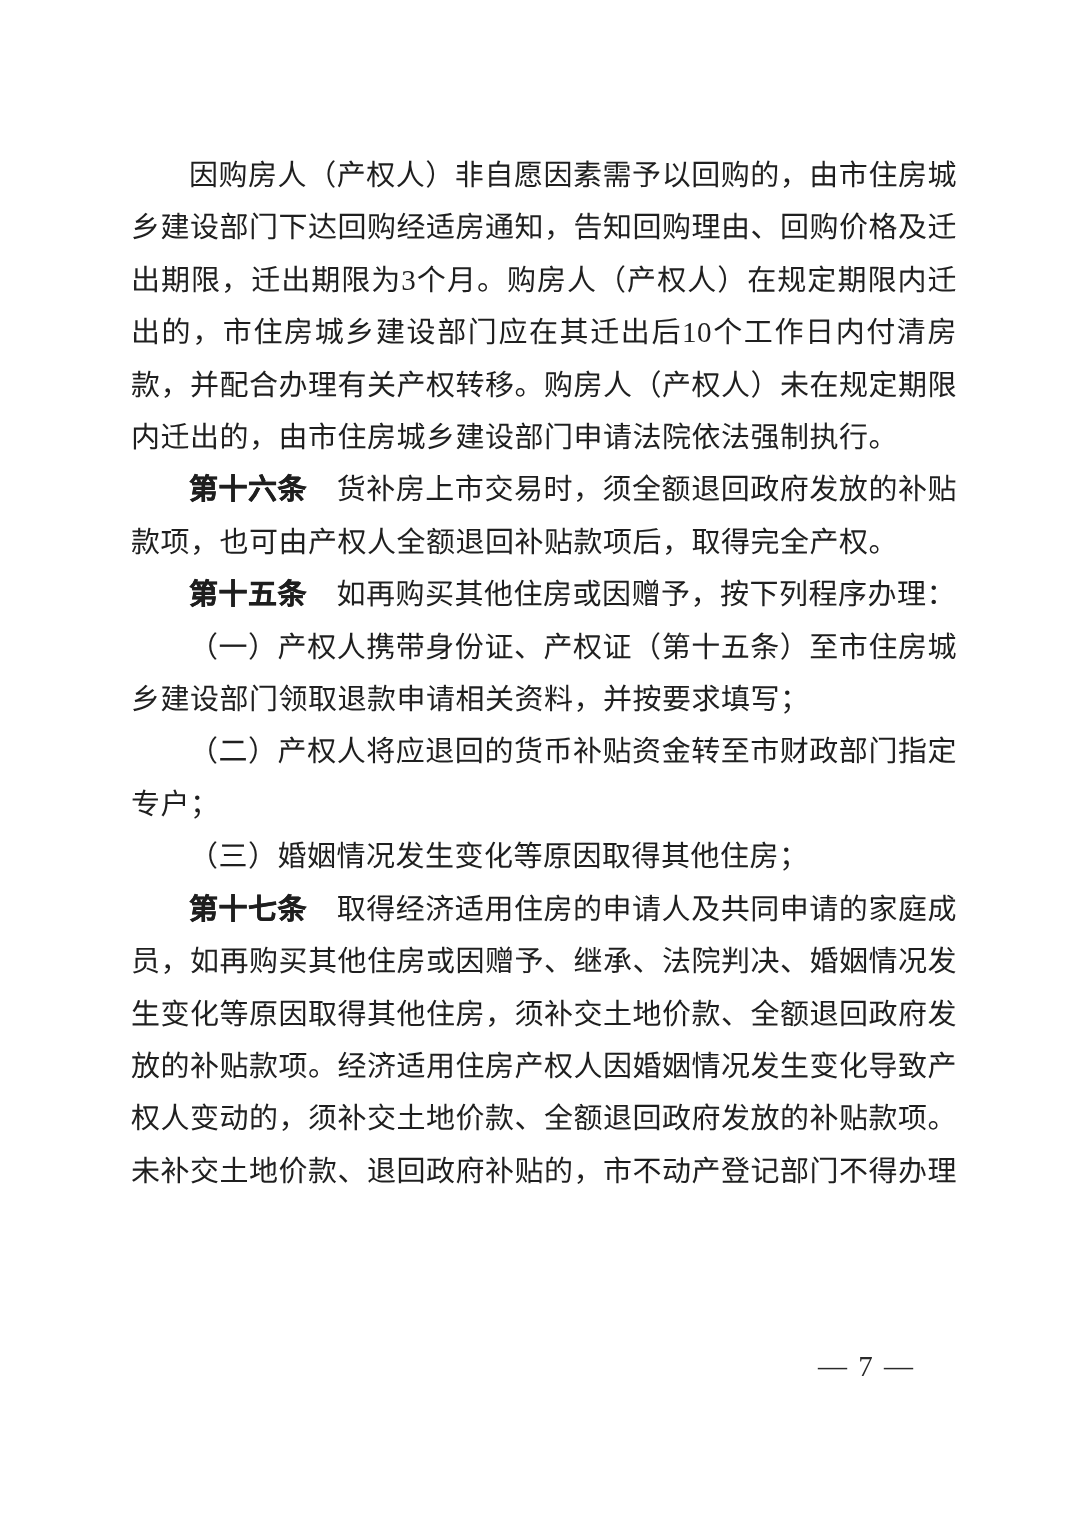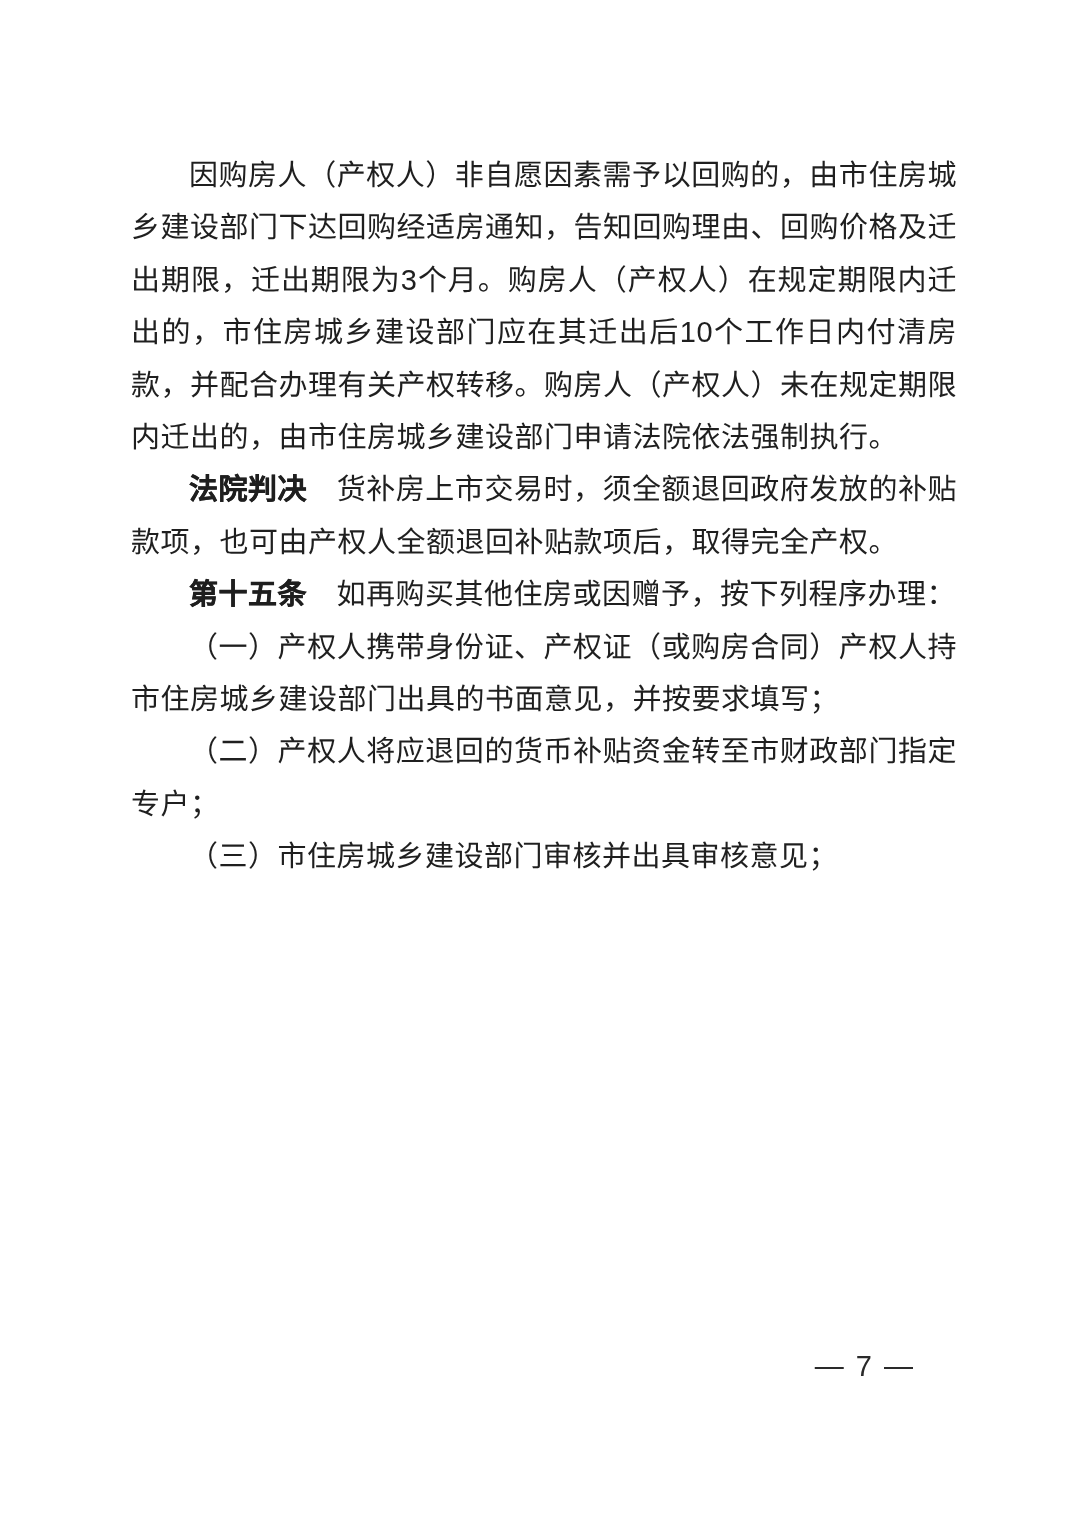--- a/index.html
+++ b/index.html
@@ -7,21 +7,21 @@
   html, body {
     background: #ffffff;
   }
 
   .page {
     position: relative;
     width: 1074px;
     height: 1520px;
     background: #ffffff;
     overflow: hidden;
-    font-family: Liberation Sans, sans-serif;
+    font-family: Liberation Serif, serif;
     color: #1f1f1f;
   }
 
   .content {
     position: absolute;
     top: 149px;
     left: 131px;
     width: 826px;
     font-size: 29px;
     line-height: 52.4px;
@@ -54,29 +54,30 @@
 </style>
 </head>
 <body>
 
 <div class="page">
 
   <div class="content">
 
     <p><span>因购房人（产权人）非自愿因素需予以回购的，由市住房城乡建设部门下达回购经适房通知，告知回购理由、回购价格及迁出期限，迁出期限为3个月。购房人（产权人）在规定期限内迁出的，市住房城乡建设部门应在其迁出后10个工作日内付清房款，并配合办理有关产权转移。购房人（产权人）未在规定期限内迁出的，由市住房城乡建设部门申请法院依法强制执行。</span></p>
 
-    <p><span class="article-heading">法院判决</span><span>　货补房上市交易时，须全额退回政府发放的补贴款项，也可由产权人全额退回补贴款项后，取得完全产权。</span></p>
+    <p><span class="article-heading">第十六条</span><span>　货补房上市交易时，须全额退回政府发放的补贴款项，也可由产权人全额退回补贴款项后，取得完全产权。</span></p>
 
     <p><span class="article-heading">第十五条</span><span>　如再购买其他住房或因赠予，按下列程序办理：</span></p>
 
-    <p><span>（一）产权人携带身份证、产权证（或购房合同）产权人持市住房城乡建设部门出具的书面意见，并按要求填写；</span></p>
+    <p><span>（一）产权人携带身份证、产权证（第十五条）至市住房城乡建设部门领取退款申请相关资料，并按要求填写；</span></p>
 
     <p><span>（二）产权人将应退回的货币补贴资金转至市财政部门指定专户；</span></p>
 
-    <p><span>（三）市住房城乡建设部门审核并出具审核意见；</span></p>
+    <p><span>（三）婚姻情况发生变化等原因取得其他住房；</span></p>
 
 
+    <p><span class="article-heading">第十七条</span><span>　取得经济适用住房的申请人及共同申请的家庭成员，如再购买其他住房或因赠予、继承、法院判决、婚姻情况发生变化等原因取得其他住房，须补交土地价款、全额退回政府发放的补贴款项。经济适用住房产权人因婚姻情况发生变化导致产权人变动的，须补交土地价款、全额退回政府发放的补贴款项。未补交土地价款、退回政府补贴的，市不动产登记部门不得办理</span></p>
 
   </div>
 
   <div class="page-number">— 7 —</div>
 
 </div>
 
 </body></html>

